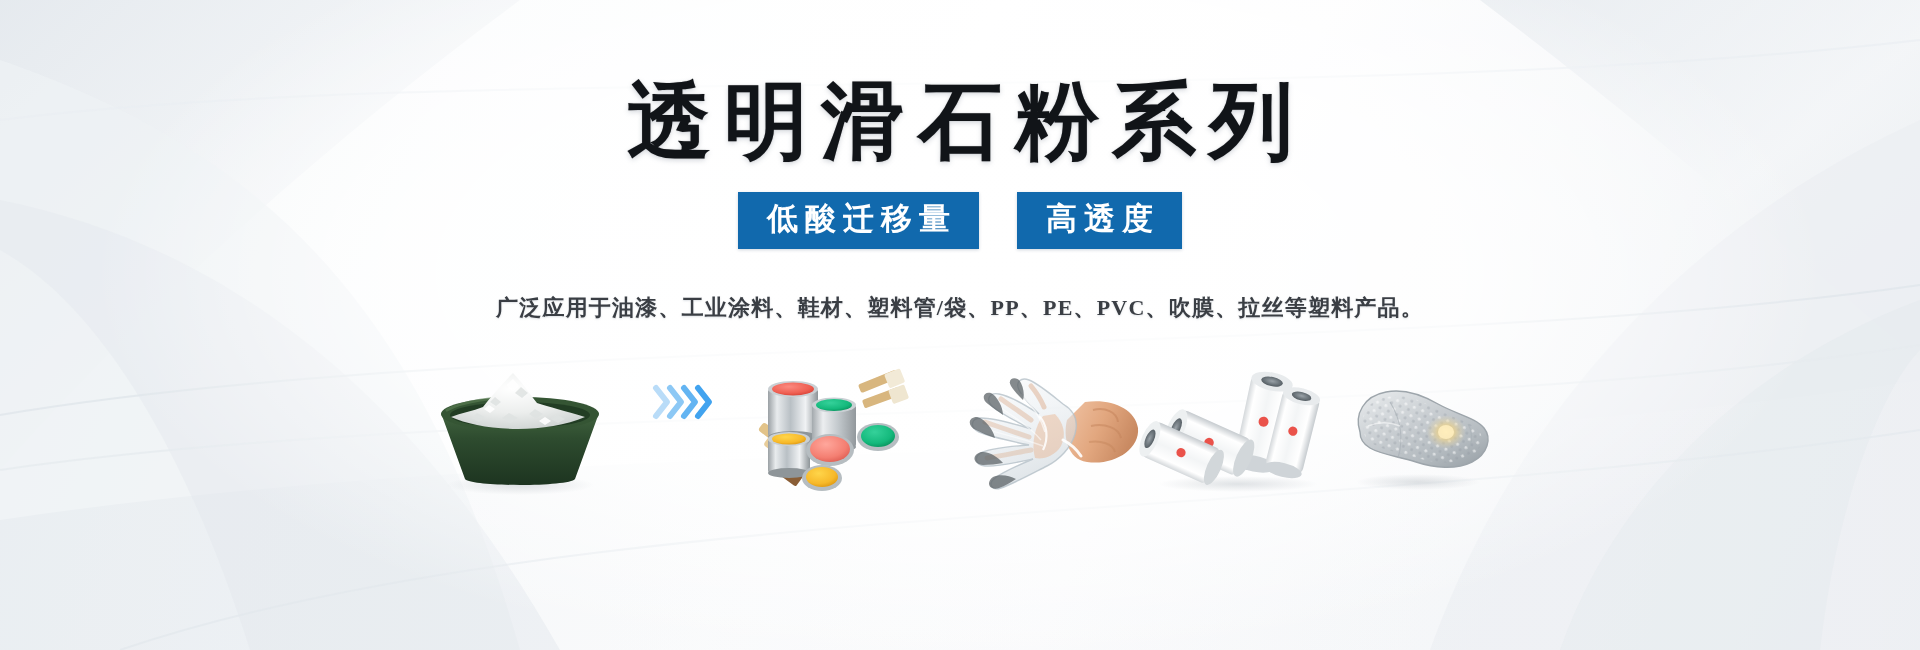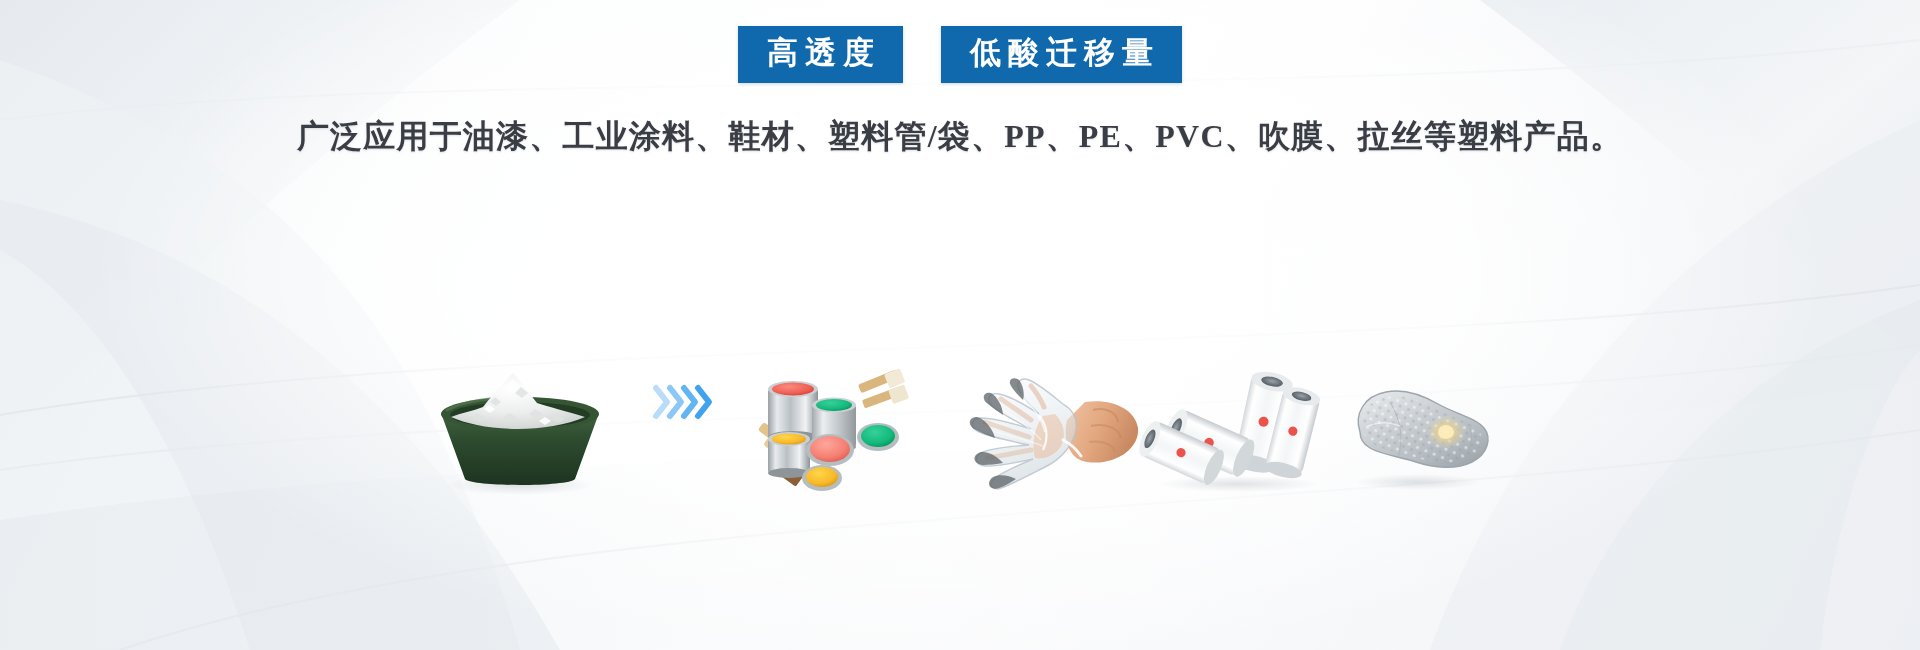--- a/index.html
+++ b/index.html
@@ -76,23 +76,23 @@
     font-weight: 700;
     letter-spacing: 7px;
     text-indent: 7px;
     padding: 8px 22px 10px 22px;
     line-height: 1.25;
     white-space: nowrap;
     box-shadow: 0 1px 3px rgba(40,70,100,0.22);
   }
 
   .subtitle {
-    margin-top: 32px;
+    margin-top: 44px;
     font-family: "Liberation Serif", "DejaVu Serif", serif;
-    font-size: 32px;
+    font-size: 22px;
     font-weight: 700;
     letter-spacing: 1.2px;
     color: #3a3e44;
     white-space: nowrap;
     text-shadow: 0 1px 2px rgba(160,170,180,0.35);
   }
 
   
   .strip {
     position: absolute;
@@ -171,24 +171,25 @@
     <path d="M120,650 C560,500 1330,520 1920,430" stroke="#e3e8ed" stroke-width="2" fill="none" opacity="0.7"></path>
     <path d="M0,120 C480,60 1320,110 1920,40" stroke="#eaeef2" stroke-width="2" fill="none" opacity="0.7"></path>
 
     <path d="M0,520 C600,430 1350,470 1920,380 L1920,650 L0,650 Z" fill="url(#gSoft)" opacity="0.35"></path>
   </svg>
 
   <div class="vignette"></div>
 
   <div class="content">
 
+    <h1 class="title">透明滑石粉系列</h1>
 
     <div class="badges">
+      <div class="badge">低酸迁移量</div>
       <div class="badge">高透度</div>
-      <div class="badge">低酸迁移量</div>
     </div>
 
     <p class="subtitle">广泛应用于油漆、工业涂料、鞋材、塑料管/袋、PP、PE、PVC、吹膜、拉丝等塑料产品。</p>
   </div>
 
   <div class="strip">
 
     <div class="strip-item item-powder">
       <svg width="190" height="125" viewBox="0 0 190 125">
         <defs>

